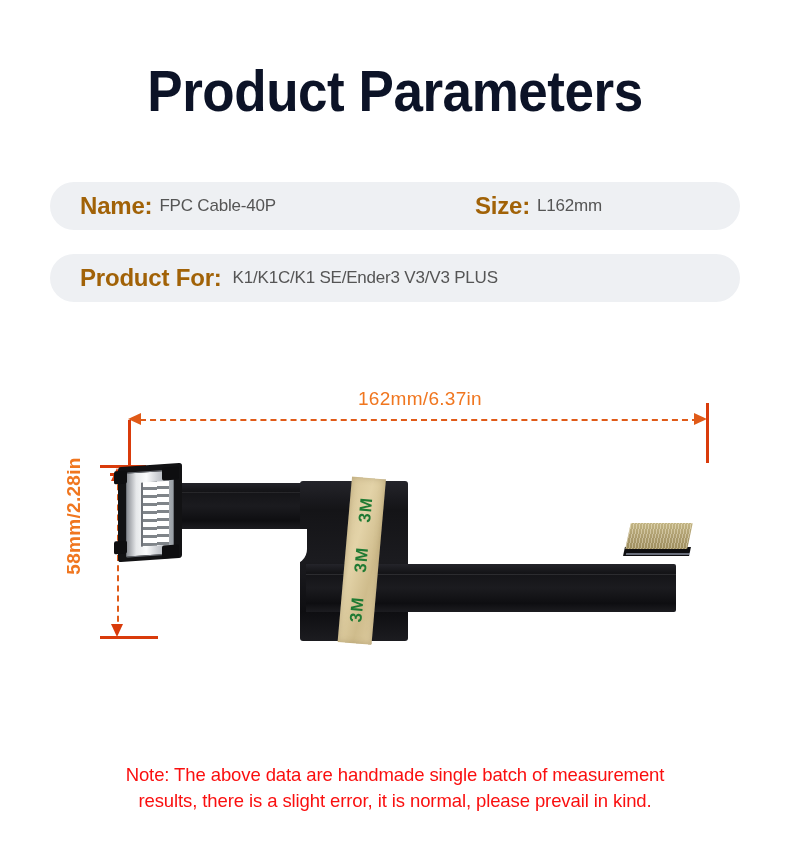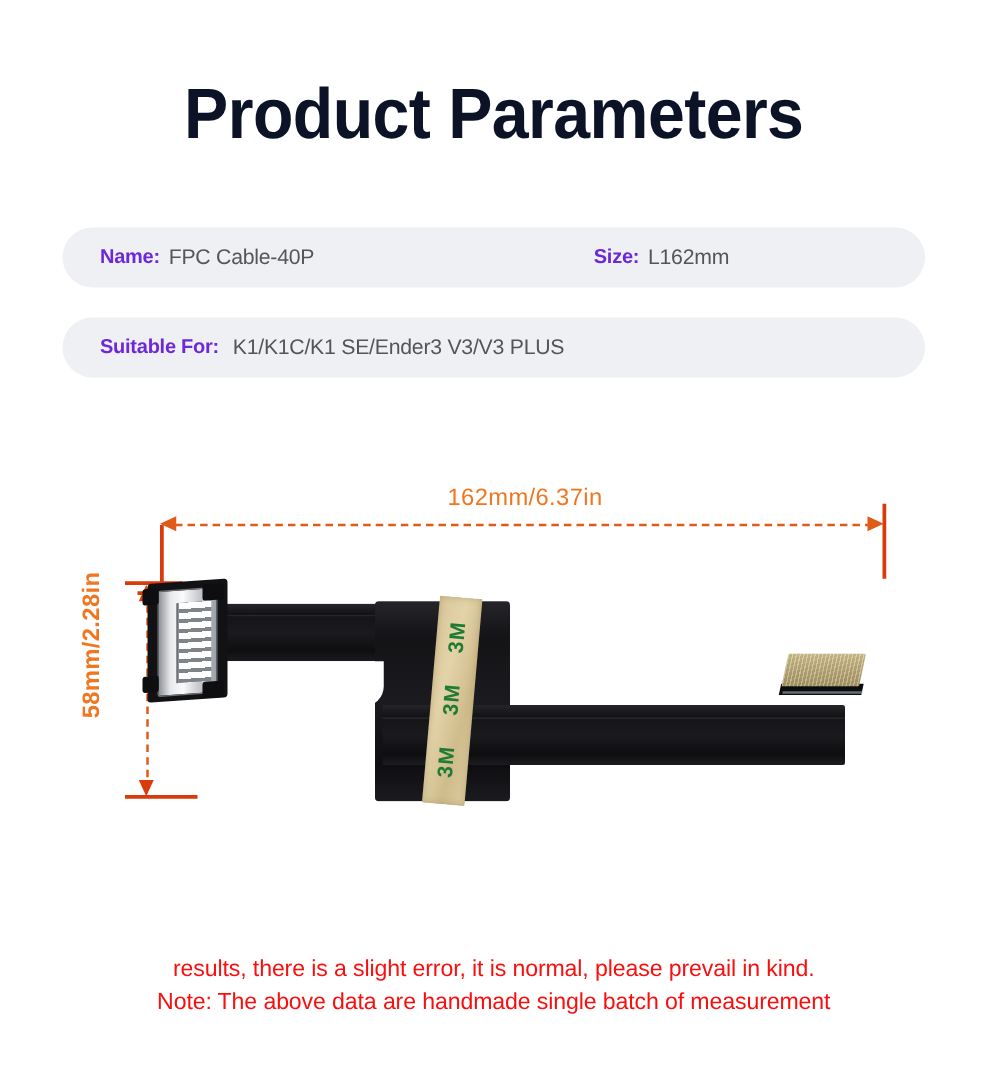--- a/index.html
+++ b/index.html
@@ -53,23 +53,23 @@
     height: 48px;
     display: flex;
     align-items: center;
     white-space: nowrap;
   }
   #spec-name-cell { left: 30px; }
   #spec-size-cell { left: 425px; }
   #spec-suitable-cell { left: 30px; }
 
   .spec-label {
-    font-size: 16px;
+    font-size: 24px;
     font-weight: bold;
-    color: #6d28d9;
+    color: #a16207;
     letter-spacing: -0.2px;
   }
   .spec-value {
     font-size: 17px;
     font-weight: normal;
     color: #555555;
     margin-left: 7px;
     letter-spacing: -0.2px;
   }
   #spec-suitable-value { margin-left: 11px; }
@@ -392,21 +392,21 @@
     <span class="spec-value">FPC Cable-40P</span>
   </div>
   <div class="spec-cell" id="spec-size-cell">
     <span class="spec-label">Size:</span>
     <span class="spec-value">L162mm</span>
   </div>
 </div>
 
 <div class="spec-row" id="spec-row-2">
   <div class="spec-cell" id="spec-suitable-cell">
-    <span class="spec-label">Suitable For:</span>
+    <span class="spec-label">Product For:</span>
     <span class="spec-value" id="spec-suitable-value">K1/K1C/K1 SE/Ender3 V3/V3 PLUS</span>
   </div>
 </div>
 
 <div id="dim-width-label">162mm/6.37in</div>
 <div id="dim-width-line"></div>
 <div class="arrow-h" id="arrow-left"></div>
 <div class="arrow-h" id="arrow-right"></div>
 <div id="ext-left-v"></div>
 <div id="ext-left-h"></div>
@@ -443,15 +443,15 @@
     </div>
     <div class="conn-tab" id="conn-tab-top"></div>
     <div class="conn-tab" id="conn-tab-bottom"></div>
     <div class="conn-tab" id="conn-tab-left-top"></div>
     <div class="conn-tab" id="conn-tab-left-bottom"></div>
   </div>
 
 </div>
 
 <div id="note">
+  <span class="note-line">Note: The above data are handmade single batch of measurement</span>
   <span class="note-line">results, there is a slight error, it is normal, please prevail in kind.</span>
-  <span class="note-line">Note: The above data are handmade single batch of measurement</span>
 </div>
 
 </body></html>

